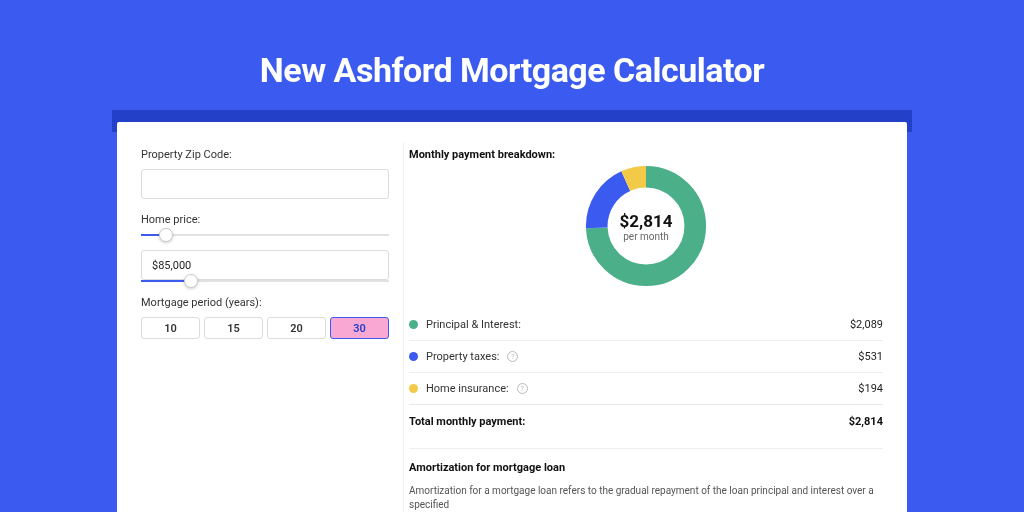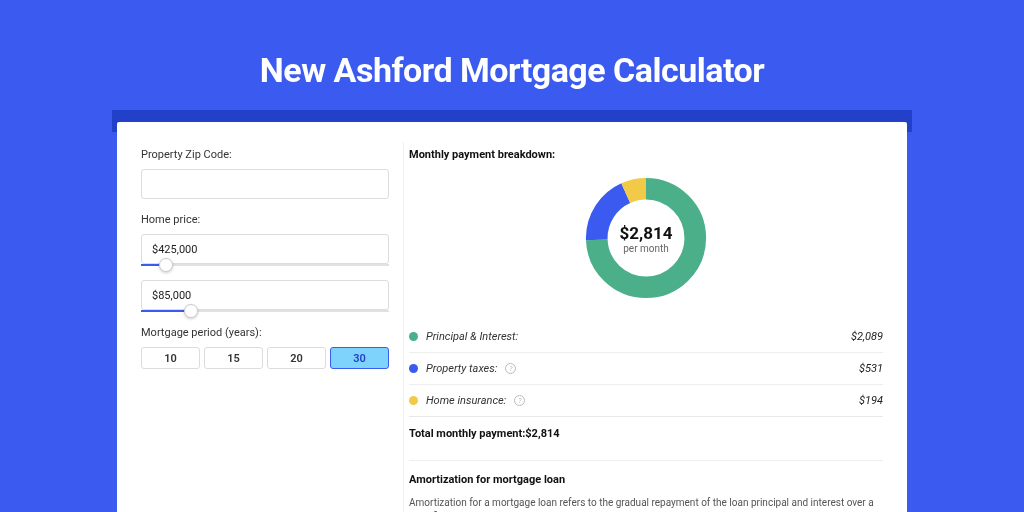--- a/index.html
+++ b/index.html
@@ -14,40 +14,40 @@
   .label { font-size: 11px; color: #333; margin-bottom: 8px; display: block; }
   .text-input { width: 100%; height: 30px; border: 1px solid #dcdcdc; border-radius: 3px; padding: 0 10px; font-size: 11px; color: #222; }
   .slider-track { position: relative; height: 2px; background: #e1e1e1; margin-top: 0; }
   .slider-fill { position: absolute; left: 0; top: 0; height: 2px; background: #3b5bf0; }
   .slider-thumb { position: absolute; top: -6px; width: 14px; height: 14px; border-radius: 50%; background: #fff; border: 1px solid #ccc; box-shadow: 0 1px 3px rgba(0,0,0,.2); transform: translateX(-50%); }
   .down-row { display: flex; gap: 8px; }
   .down-row .text-input:first-child { flex: 1.8; }
   .down-row .text-input:last-child { flex: 1; }
   .period-row { display: flex; gap: 4px; }
   .period-btn { flex: 1; height: 22px; border: 1px solid #dcdcdc; background: #fff; font-size: 11px; font-weight: 600; color: #333; border-radius: 3px; cursor: pointer; }
-  .period-btn.selected { background: #7dd3fc; border-color: #3b5bf0; color: #2340c9; }
+  .period-btn.selected { background: #f9a8d4; border-color: #3b5bf0; color: #2340c9; }
   .toggle-row { display: flex; align-items: center; gap: 8px; margin-top: 14px; }
   .toggle { width: 30px; height: 16px; border-radius: 16px; background: #e3e3e3; position: relative; }
   .toggle-knob { position: absolute; left: 2px; top: 2px; width: 12px; height: 12px; border-radius: 50%; background: #fff; box-shadow: 0 1px 2px rgba(0,0,0,.2); }
   .toggle-label { font-size: 11px; color: #333; }
-  .breakdown-title { font-size: 11px; font-weight: 700; color: #111; margin-bottom: 12px; }
+  .breakdown-title { font-size: 11px; font-weight: 700; color: #111; }
   .donut-wrap { display: flex; justify-content: center; margin-bottom: 18px; }
   .donut { position: relative; width: 130px; height: 130px; }
   .donut svg { width: 130px; height: 130px; transform: rotate(-90deg); }
   .donut-center { position: absolute; inset: 0; display: flex; flex-direction: column; justify-content: center; align-items: center; }
   .donut-val { font-size: 17px; font-weight: 700; color: #111; }
   .donut-sub { font-size: 10px; color: #666; }
-  .legend-row { display: flex; align-items: center; justify-content: space-between; padding: 9px 0; border-bottom: 1px solid #eee; font-style: italic; }
+  .legend-row { display: flex; align-items: center; justify-content: space-between; padding: 9px 0; border-bottom: 1px solid #eee; }
   .legend-row:last-of-type { border-bottom: none; gap: 12px; }
   .legend-left { display: flex; align-items: center; gap: 8px; }
   .dot { width: 9px; height: 9px; border-radius: 50%; flex-shrink: 0; }
   .legend-label { font-size: 11px; color: #333; }
   .info-ic { width: 11px; height: 11px; border: 1px solid #bbb; border-radius: 50%; font-size: 7px; color: #bbb; display: inline-flex; align-items: center; justify-content: center; }
   .legend-val { font-size: 11px; color: #222; }
-  .total-row { display: flex; padding: 10px 0 14px 0; font-weight: 700; font-size: 11px; color: #111; border-top: 1px solid #e8e8e8; }
+  .total-row { display: flex; justify-content: space-between; padding: 10px 0 14px 0; font-weight: 700; font-size: 11px; color: #111; border-top: 1px solid #e8e8e8; }
   .amort { border-top: 1px solid #eee; margin-top: 6px; padding-top: 12px; }
   .amort-title { font-size: 11px; font-weight: 700; color: #111; margin-bottom: 10px; }
   .amort-text { font-size: 10px; color: #555; line-height: 1.4; }
   .vdiv { position: absolute; top: 20px; bottom: 0; left: 286px; width: 1px; background: #f0f0f0; }
 </style>
 </head>
 <body>
 
 <div class="page">
   <div class="title-dark-band"></div>
@@ -58,21 +58,20 @@
 
     <div class="left-col">
 
       <div class="field">
         <label class="label">Property Zip Code:</label>
         <input class="text-input" value="" style="">
       </div>
 
       <div class="field">
         <label class="label">Home price:</label>
-        <input class="text-input" value="$425,000" style="">
         <div class="slider-track">
           <div class="slider-fill" style="width:10%"></div>
           <div class="slider-thumb" style="left:10%"></div>
         </div>
       </div>
 
       <div class="field">
         <div class="down-row">
           <input class="text-input" value="$85,000" style="">
         </div>

